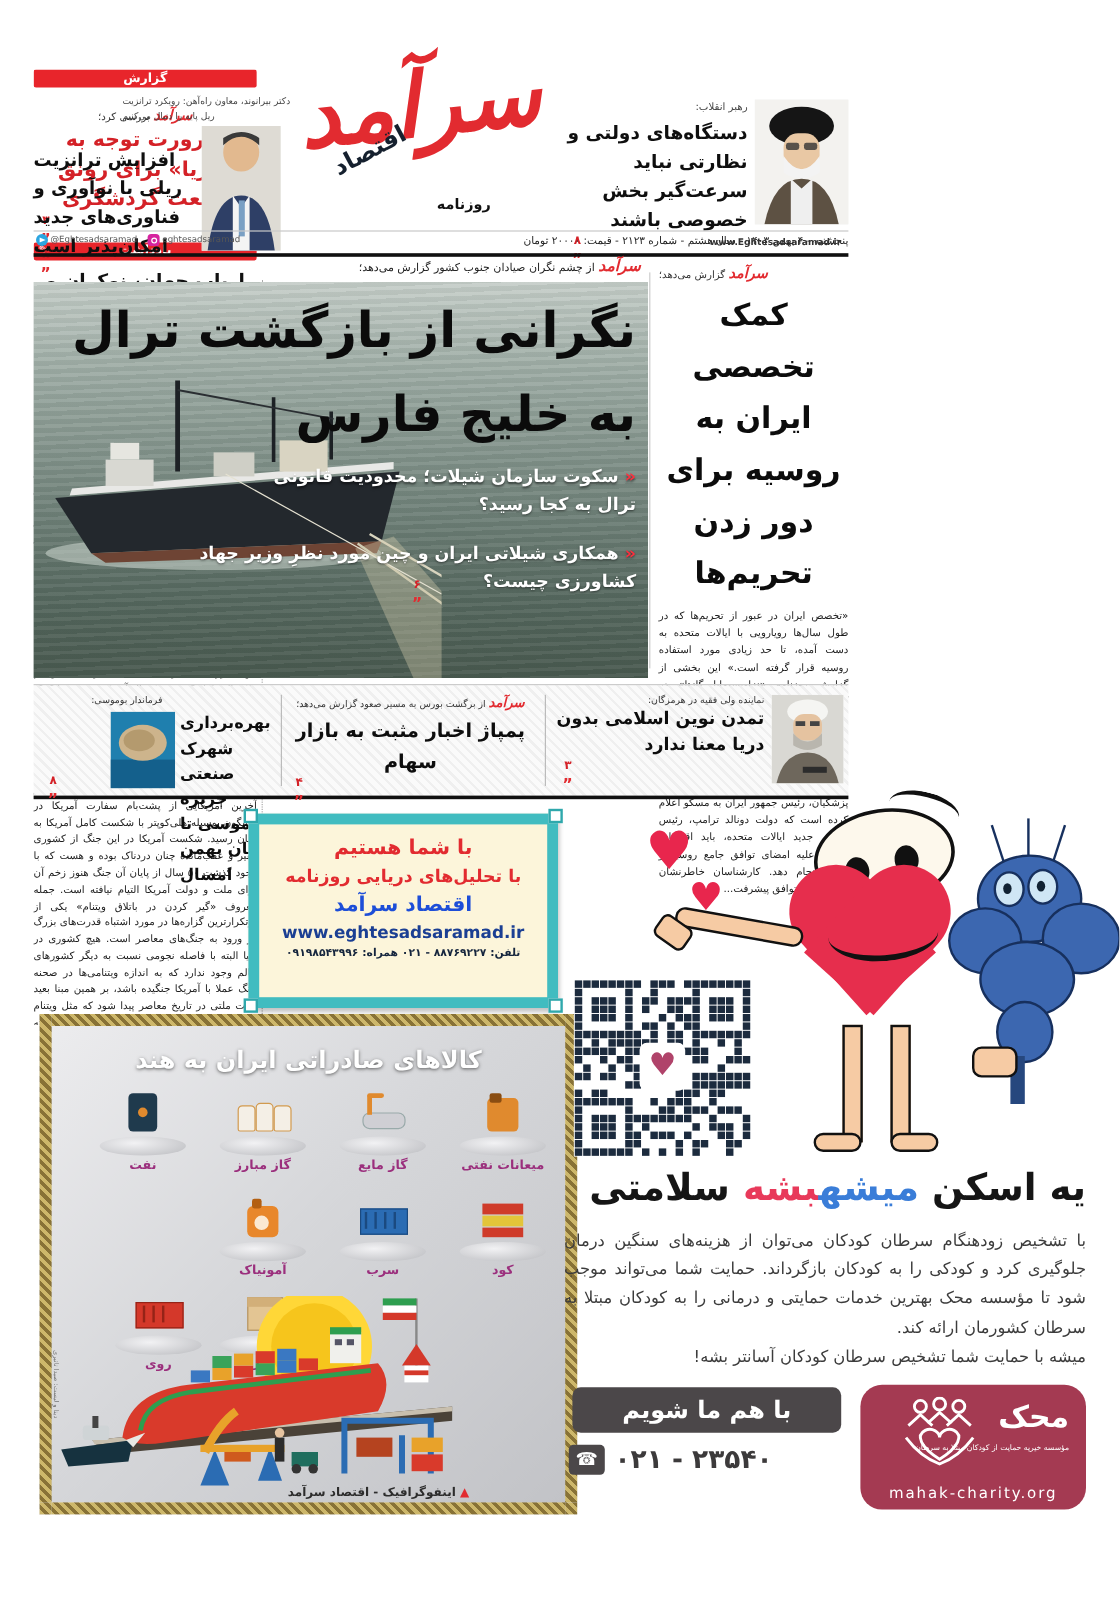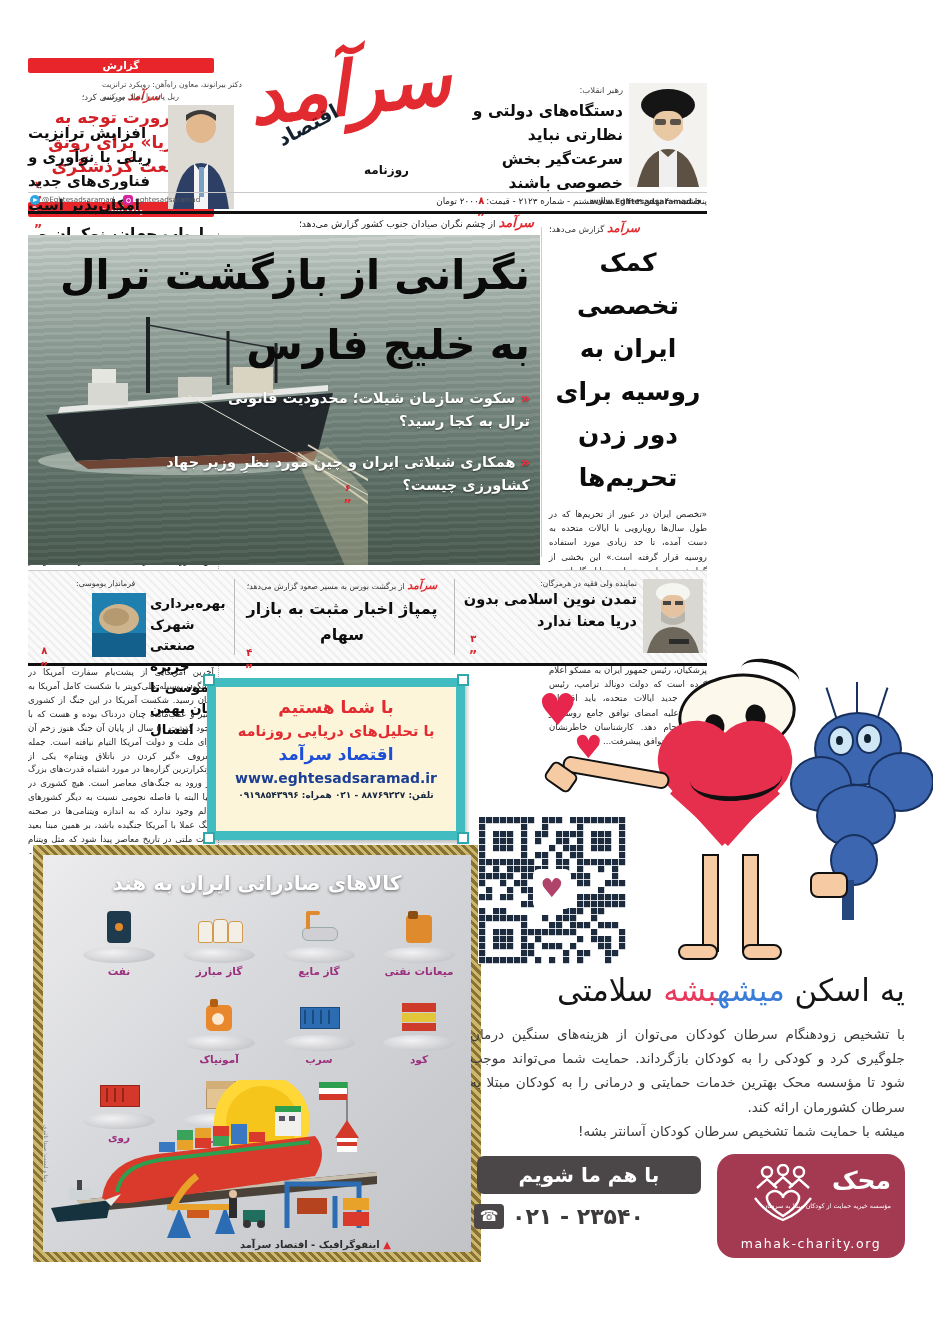--- a/index.html
+++ b/index.html
@@ -125,21 +125,21 @@
   .foot{position:absolute;width:36px;height:12px;background:#f6cba4;border:2px solid #111;border-radius:8px;z-index:1;}
   #arm{position:absolute;left:-28px;top:96px;width:104px;height:13px;background:#f6cba4;border:2px solid #111;border-radius:8px;transform:rotate(10deg);z-index:4;}
   #hand{position:absolute;left:-44px;top:98px;width:26px;height:18px;background:#f6cba4;border:2px solid #111;border-radius:6px;transform:rotate(35deg);z-index:4;}
   #bouquet{position:absolute;left:200px;top:44px;width:150px;height:240px;}
   .bloom{position:absolute;background:#3c67b0;border:2px solid #17305e;border-radius:50%;}
   .b-eye{position:absolute;width:22px;height:26px;background:#cfe6f5;border:2px solid #17305e;border-radius:50%;z-index:5;}
   .b-eye i{position:absolute;left:6px;top:8px;width:7px;height:9px;background:#123;border-radius:50%;}
   .antenna{position:absolute;width:2px;height:34px;background:#17305e;transform-origin:bottom;}
   #b-hand{position:absolute;left:20px;top:160px;width:34px;height:22px;background:#f6cba4;border:2px solid #111;border-radius:8px;z-index:6;}
   
-  #scan-head{position:absolute;right:0;left:0;top:306px;text-align:right;font-size:31px;font-weight:400;color:#151515;letter-spacing:-.5px;}
+  #scan-head{position:absolute;right:0;left:0;top:306px;text-align:right;font-size:31px;font-weight:700;color:#151515;letter-spacing:-.5px;}
   #scan-head .blue{color:#3a7dd8;}
   #scan-head .pink{color:#e8395a;}
   #scan-body{position:absolute;right:0;left:0;top:356px;font-size:13.6px;line-height:1.78;text-align:justify;color:#3c3c3c;white-space:pre-line;}
   #cta{position:absolute;left:7px;top:490px;width:224px;height:38px;background:#4b4749;border-radius:7px;color:#fff;font-size:20px;font-weight:700;text-align:center;line-height:38px;letter-spacing:1px;}
   #phone-row{position:absolute;left:4px;top:538px;width:230px;direction:ltr;display:flex;align-items:center;gap:8px;}
   #phone-ic{width:30px;height:25px;background:#4b4749;color:#fff;border-radius:4px;text-align:center;line-height:25px;font-size:15px;}
   #phone-num{font-size:22px;font-weight:700;color:#3c3a3b;letter-spacing:2px;}
   #mahak-box{position:absolute;right:0;top:488px;width:188px;height:104px;background:#a43a52;border-radius:18px;color:#fff;}
   #mahak-name{position:absolute;right:14px;top:12px;font-size:25px;font-weight:700;}
   #mahak-sub{position:absolute;right:14px;top:47px;font-size:6.4px;line-height:1.8;text-align:right;}
@@ -397,21 +397,21 @@
     </div>
 
     <div class="itm" style="right:204px;top:222px;">
       <div class="ic">
           <i style="left:10px;top:4px;width:28px;height:26px;background:#e3c593;border:1px solid #b39363;"></i>
           <i style="left:10px;top:4px;width:28px;height:8px;background:#d2af79;"></i>
         </div>
       <div class="ped"></div>
         <div class="lbl">الکل</div>
     </div>
-    <div class="itm" style="right:304px;top:222px;">
+    <div class="itm" style="right:291px;top:222px;">
       <div class="ic">
           <i style="left:4px;top:8px;width:38px;height:20px;background:#d4382a;border:1px solid #952317;"></i>
           <i style="left:10px;top:11px;width:2px;height:14px;background:#952317;"></i>
           <i style="left:18px;top:11px;width:2px;height:14px;background:#952317;"></i>
           <i style="left:26px;top:11px;width:2px;height:14px;background:#952317;"></i>
         </div>
       <div class="ped"></div>
         <div class="lbl">روی</div>
     </div>
 

